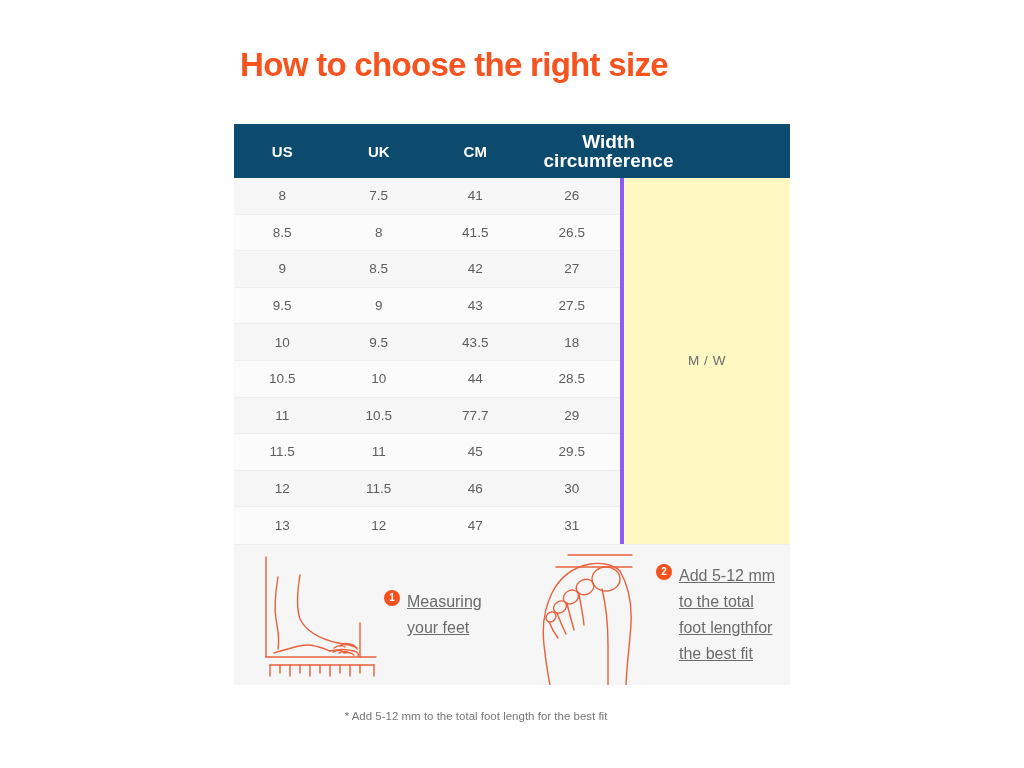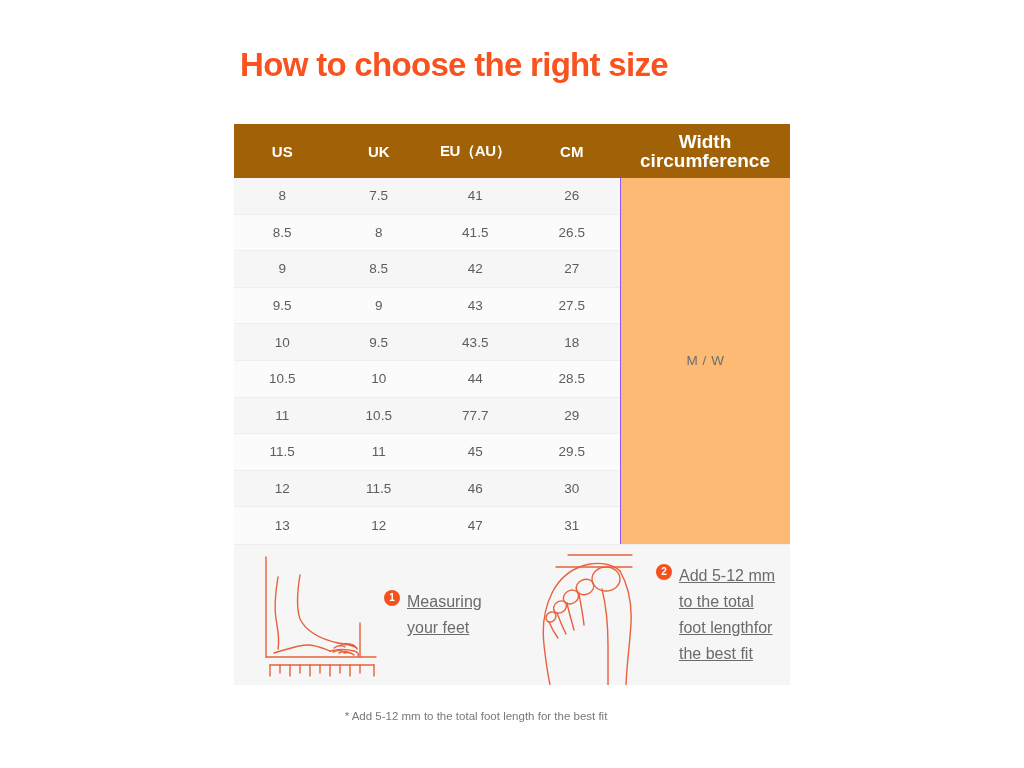--- a/index.html
+++ b/index.html
@@ -32,21 +32,21 @@
   
   #size-table {
     position: absolute;
     left: 234px;
     top: 124px;
     width: 556px;
   }
 
   .thead {
     display: flex;
-    background: #a16207;
+    background: #0c4a6e;
     height: 54px;
     color: #ffffff;
   }
   .th {
     display: flex;
     align-items: center;
     justify-content: center;
     font-size: 15px;
     font-weight: bold;
     text-align: center;
@@ -80,22 +80,22 @@
   .row:last-child { border-bottom: none; }
   .td {
     width: 96.5px;
     text-align: center;
     font-size: 13.5px;
     color: #5d5d5d;
   }
 
   .col-width {
     width: 170px;
-    background: #fdba74;
-    border-left: 1px solid #8b5cf6;
+    background: #fef9c3;
+    border-left: 4px solid #8b5cf6;
     box-sizing: border-box;
     display: flex;
     align-items: center;
     justify-content: center;
   }
   .width-value {
     font-size: 13.5px;
     color: #6d6d6d;
     letter-spacing: 0.6px;
   }
@@ -166,21 +166,20 @@
 </head>
 <body>
 
 <div id="page-title">How to choose the right size</div>
 
 <div id="size-table">
 
   <div class="thead">
     <div class="th th-size">US</div>
     <div class="th th-size">UK</div>
-    <div class="th th-eu">EU（AU）</div>
     <div class="th th-size">CM</div>
     <div class="th th-width">
       <span>
         <span>Width</span><br>
         <span>circumference</span>
       </span>
     </div>
   </div>
 
   <div class="tbody">

